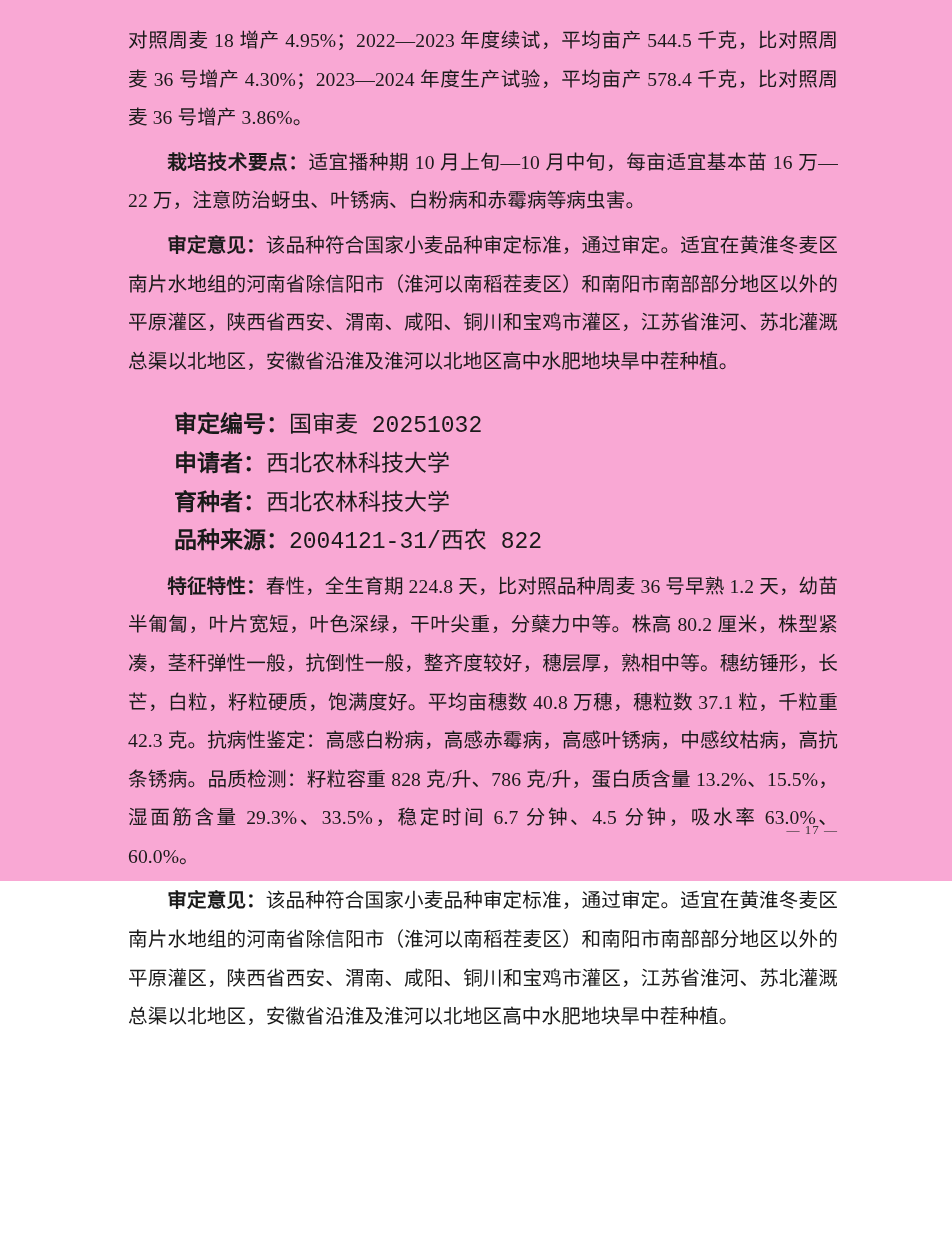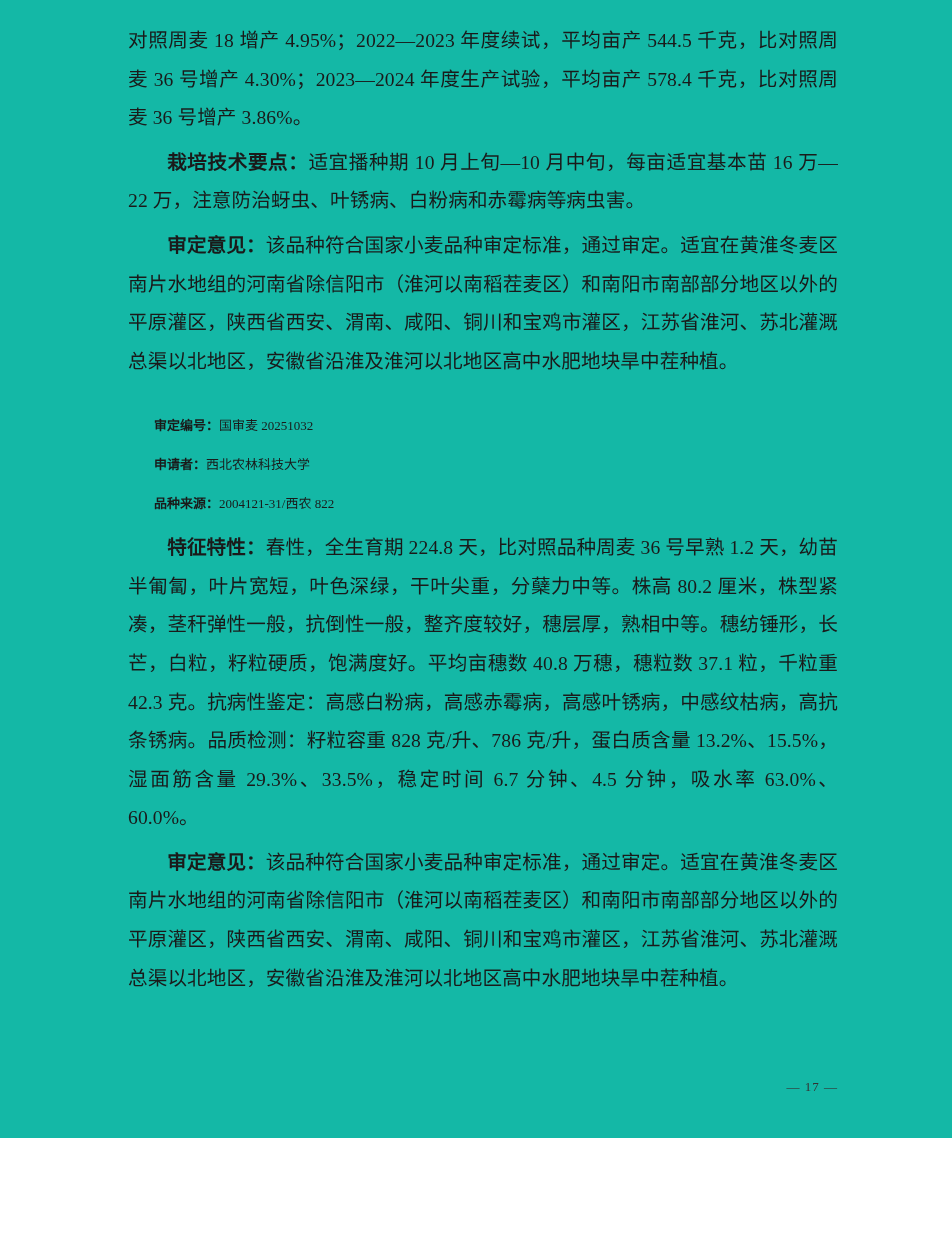--- a/index.html
+++ b/index.html
@@ -11,24 +11,24 @@
   body {
     width: 952px;
     height: 1258px;
     overflow: hidden;
     font-family: "Liberation Serif", "DejaVu Serif", serif;
     color: #1c1c1c;
   }
   .page {
     position: relative;
     width: 952px;
-    height: 1138px;
+    height: 881px;
     box-sizing: border-box;
     padding: 22px 114px 0 128px;
-    background: #14b8a6;
+    background: #f9a8d4;
   }
   .content {
     width: 710px;
   }
 
   
   .para {
     margin: 0;
     font-size: 19.6px;
     line-height: 38.6px;
@@ -47,25 +47,26 @@
   .lbl {
     font-weight: bold;
   }
 
   
   .variety-block {
     margin: 0;
     padding: 0;
   }
   .meta-line {
-    font-size: 13px;
+    font-size: 23px;
     line-height: 38.6px;
     padding-left: 2em;
     white-space: nowrap;
     color: #1a1a1a;
+    font-family: Liberation Mono, monospace;
   }
   .meta-line .meta-key {
     font-weight: bold;
   }
   .meta-line .meta-val {
     font-weight: normal;
   }
 
   
   .gap-block { height: 26px; }
@@ -108,20 +109,23 @@
     <div class="gap-block"></div>
 
     <div class="variety-block">
       <div class="meta-line">
         <span class="meta-key">审定编号：</span><span class="meta-val">国审麦 20251032</span>
       </div>
       <div class="meta-line">
         <span class="meta-key">申请者：</span><span class="meta-val">西北农林科技大学</span>
       </div>
       <div class="meta-line">
+        <span class="meta-key">育种者：</span><span class="meta-val">西北农林科技大学</span>
+      </div>
+      <div class="meta-line">
         <span class="meta-key">品种来源：</span><span class="meta-val">2004121-31/西农 822</span>
       </div>
 
       <p class="para indent">
         <span class="lbl">特征特性：</span><span>春性，全生育期 224.8 天，比对照品种周麦 36 号早熟 1.2 天，幼苗半匍匐，叶片宽短，叶色深绿，干叶尖重，分蘖力中等。株高 80.2 厘米，株型紧凑，茎秆弹性一般，抗倒性一般，整齐度较好，穗层厚，熟相中等。穗纺锤形，长芒，白粒，籽粒硬质，饱满度好。平均亩穗数 40.8 万穗，穗粒数 37.1 粒，千粒重 42.3 克。抗病性鉴定：高感白粉病，高感赤霉病，高感叶锈病，中感纹枯病，高抗条锈病。品质检测：籽粒容重 828 克/升、786 克/升，蛋白质含量 13.2%、15.5%，湿面筋含量 29.3%、33.5%，稳定时间 6.7 分钟、4.5 分钟，吸水率 63.0%、60.0%。</span>
       </p>
 
 
 
       <p class="para indent">

